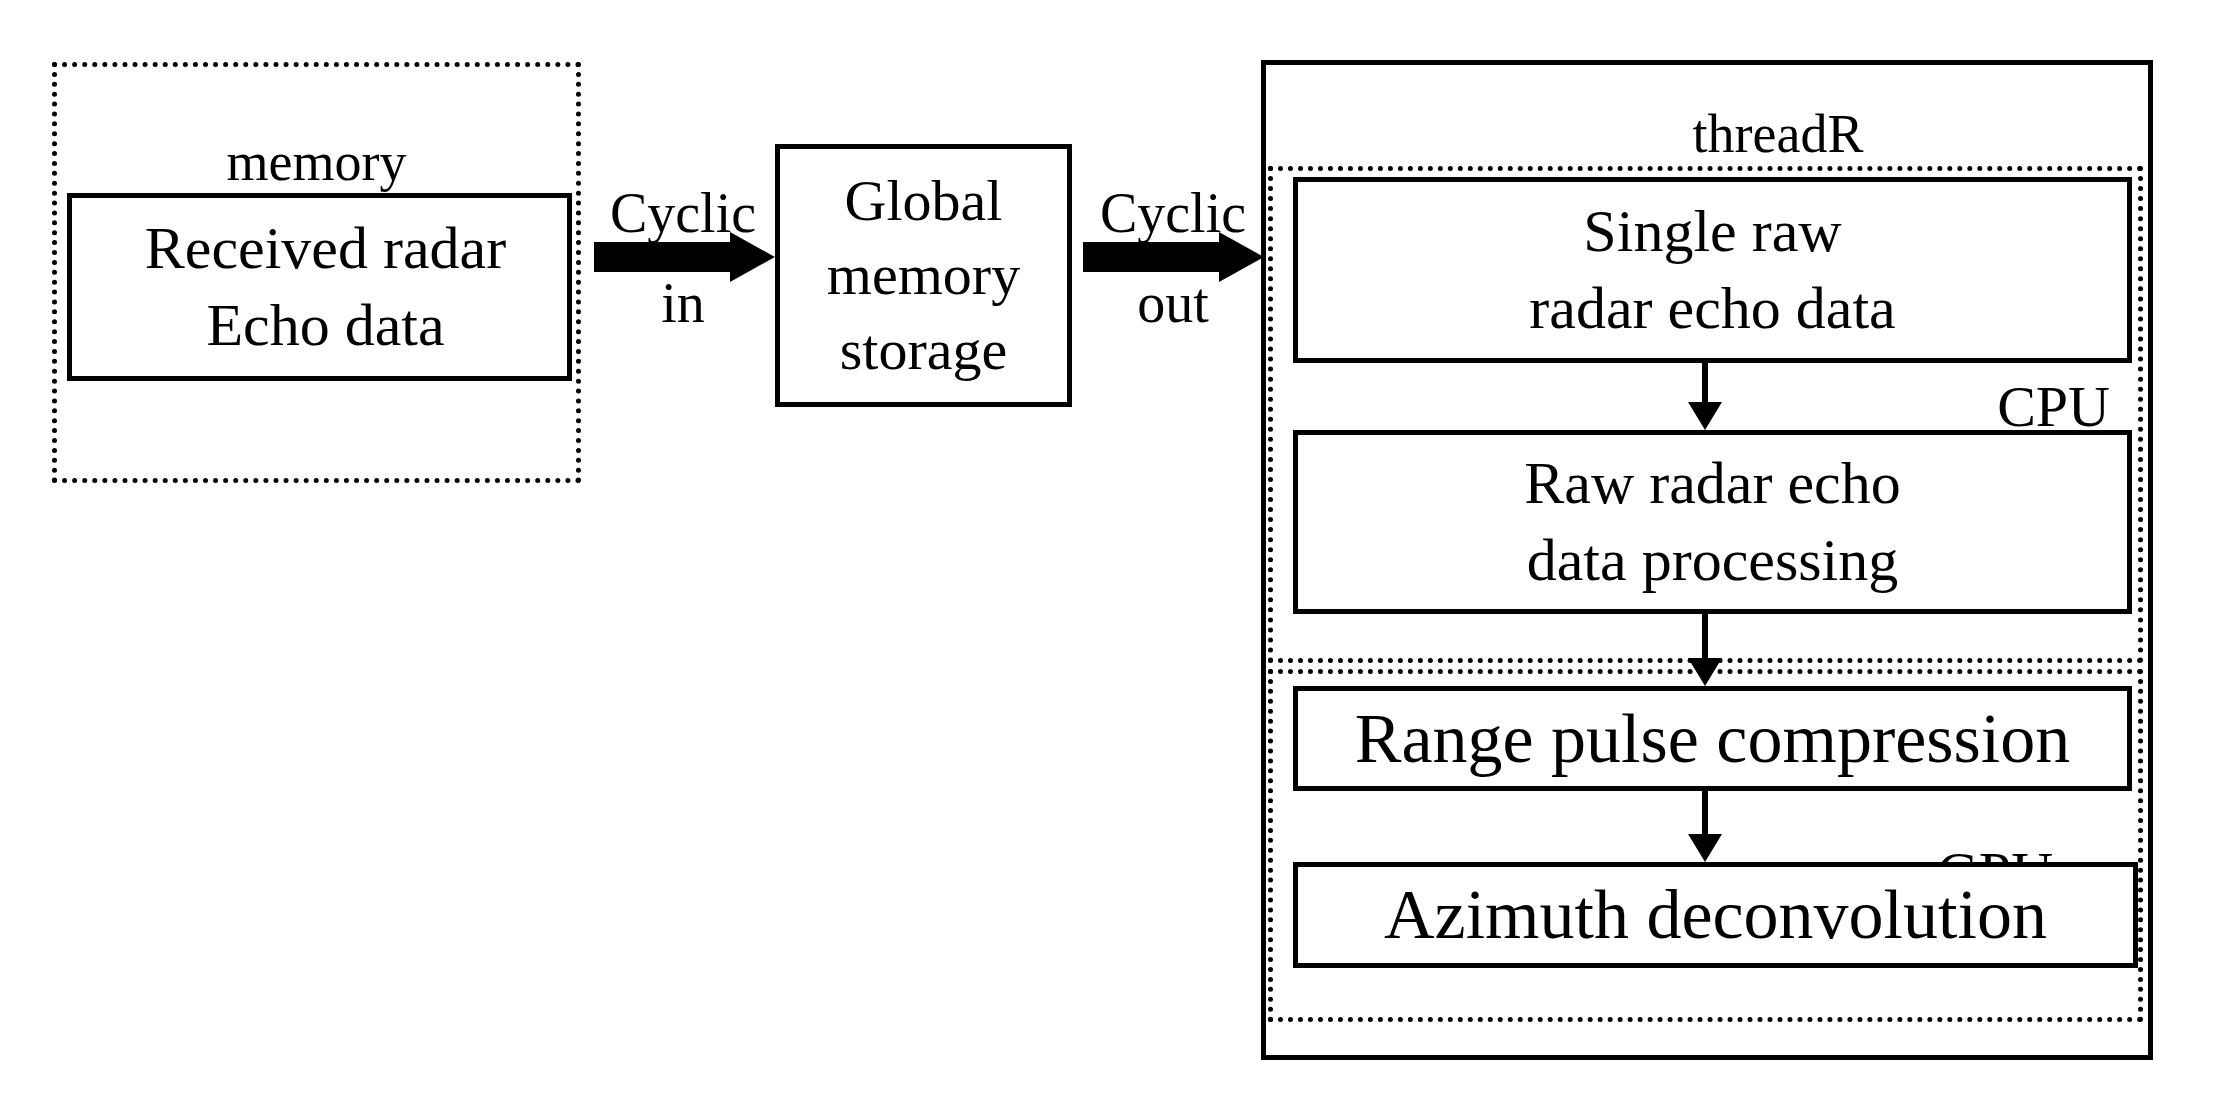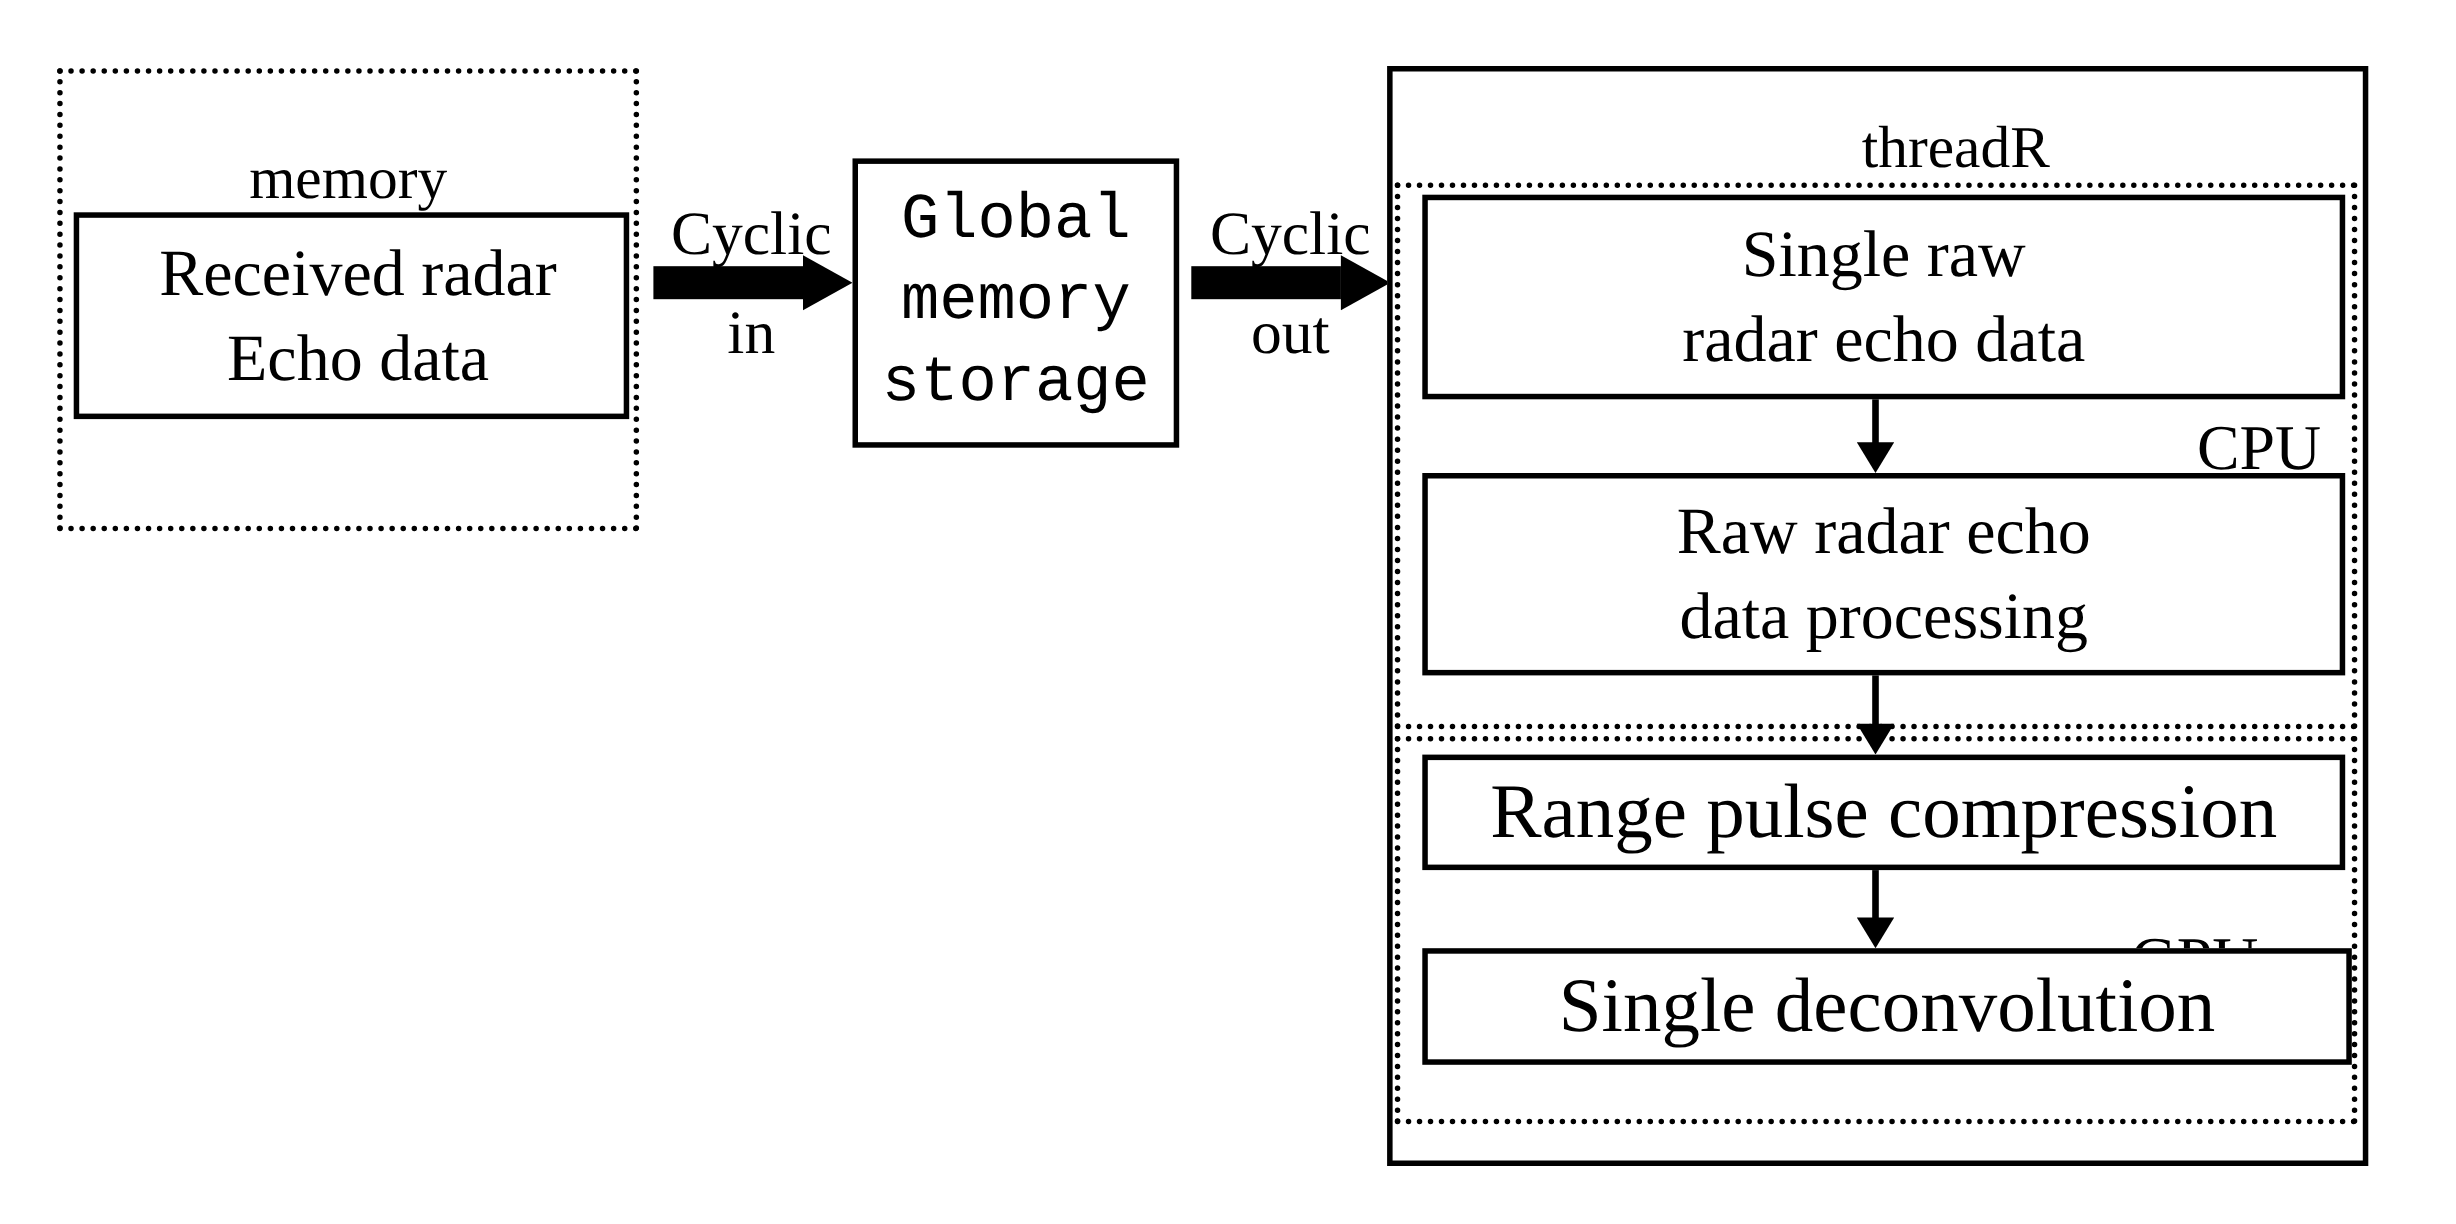--- a/index.html
+++ b/index.html
@@ -104,21 +104,21 @@
     <span><span>Received radar</span><br><span>Echo data</span></span>
   </div>
 
   <div class="block-arrow" style="left:594px; top:232px; width:181px; height:50px;">
     <div class="shaft" style="top:10px; width:136px; height:30px;"></div>
     <div class="head" style="left:136px; top:0px; border-width:25px 0 25px 45px;"></div>
   </div>
   <div class="lbl t-cyclic" style="left:588px; top:178px; width:190px;">Cyclic</div>
   <div class="lbl t-cyclic" style="left:588px; top:268px; width:190px;">in</div>
 
-  <div class="abs proc-box t-unit" style="left:775px; top:144px; width:297px; height:263px;font-family:Liberation Mono, monospace;">
+  <div class="abs proc-box t-unit" style="left:775px; top:144px; width:297px; height:263px;">
     <span><span>Global</span><br><span>memory</span><br><span>storage</span></span>
   </div>
 
   <div class="block-arrow" style="left:1083px; top:232px; width:181px; height:50px;">
     <div class="shaft" style="top:10px; width:136px; height:30px;"></div>
     <div class="head" style="left:136px; top:0px; border-width:25px 0 25px 45px;"></div>
   </div>
   <div class="lbl t-cyclic" style="left:1078px; top:178px; width:190px;">Cyclic</div>
   <div class="lbl t-cyclic" style="left:1078px; top:268px; width:190px;">out</div>
 
@@ -155,16 +155,16 @@
   <div class="abs proc-box t-proc-sm" style="left:1293px; top:686px; width:839px; height:105px;">
     <span>Range pulse compression</span>
   </div>
 
   <div class="thin-arrow" style="left:1685px; top:791px; width:40px; height:71px;">
     <div class="vshaft" style="height:47px;"></div>
     <div class="vhead" style="border-top-width:28px;"></div>
   </div>
 
   <div class="abs proc-box t-proc-sm" style="left:1293px; top:862px; width:845px; height:106px;">
-    <span>Single deconvolution</span>
+    <span>Azimuth deconvolution</span>
   </div>
 
 </div>
 
 </body></html>

